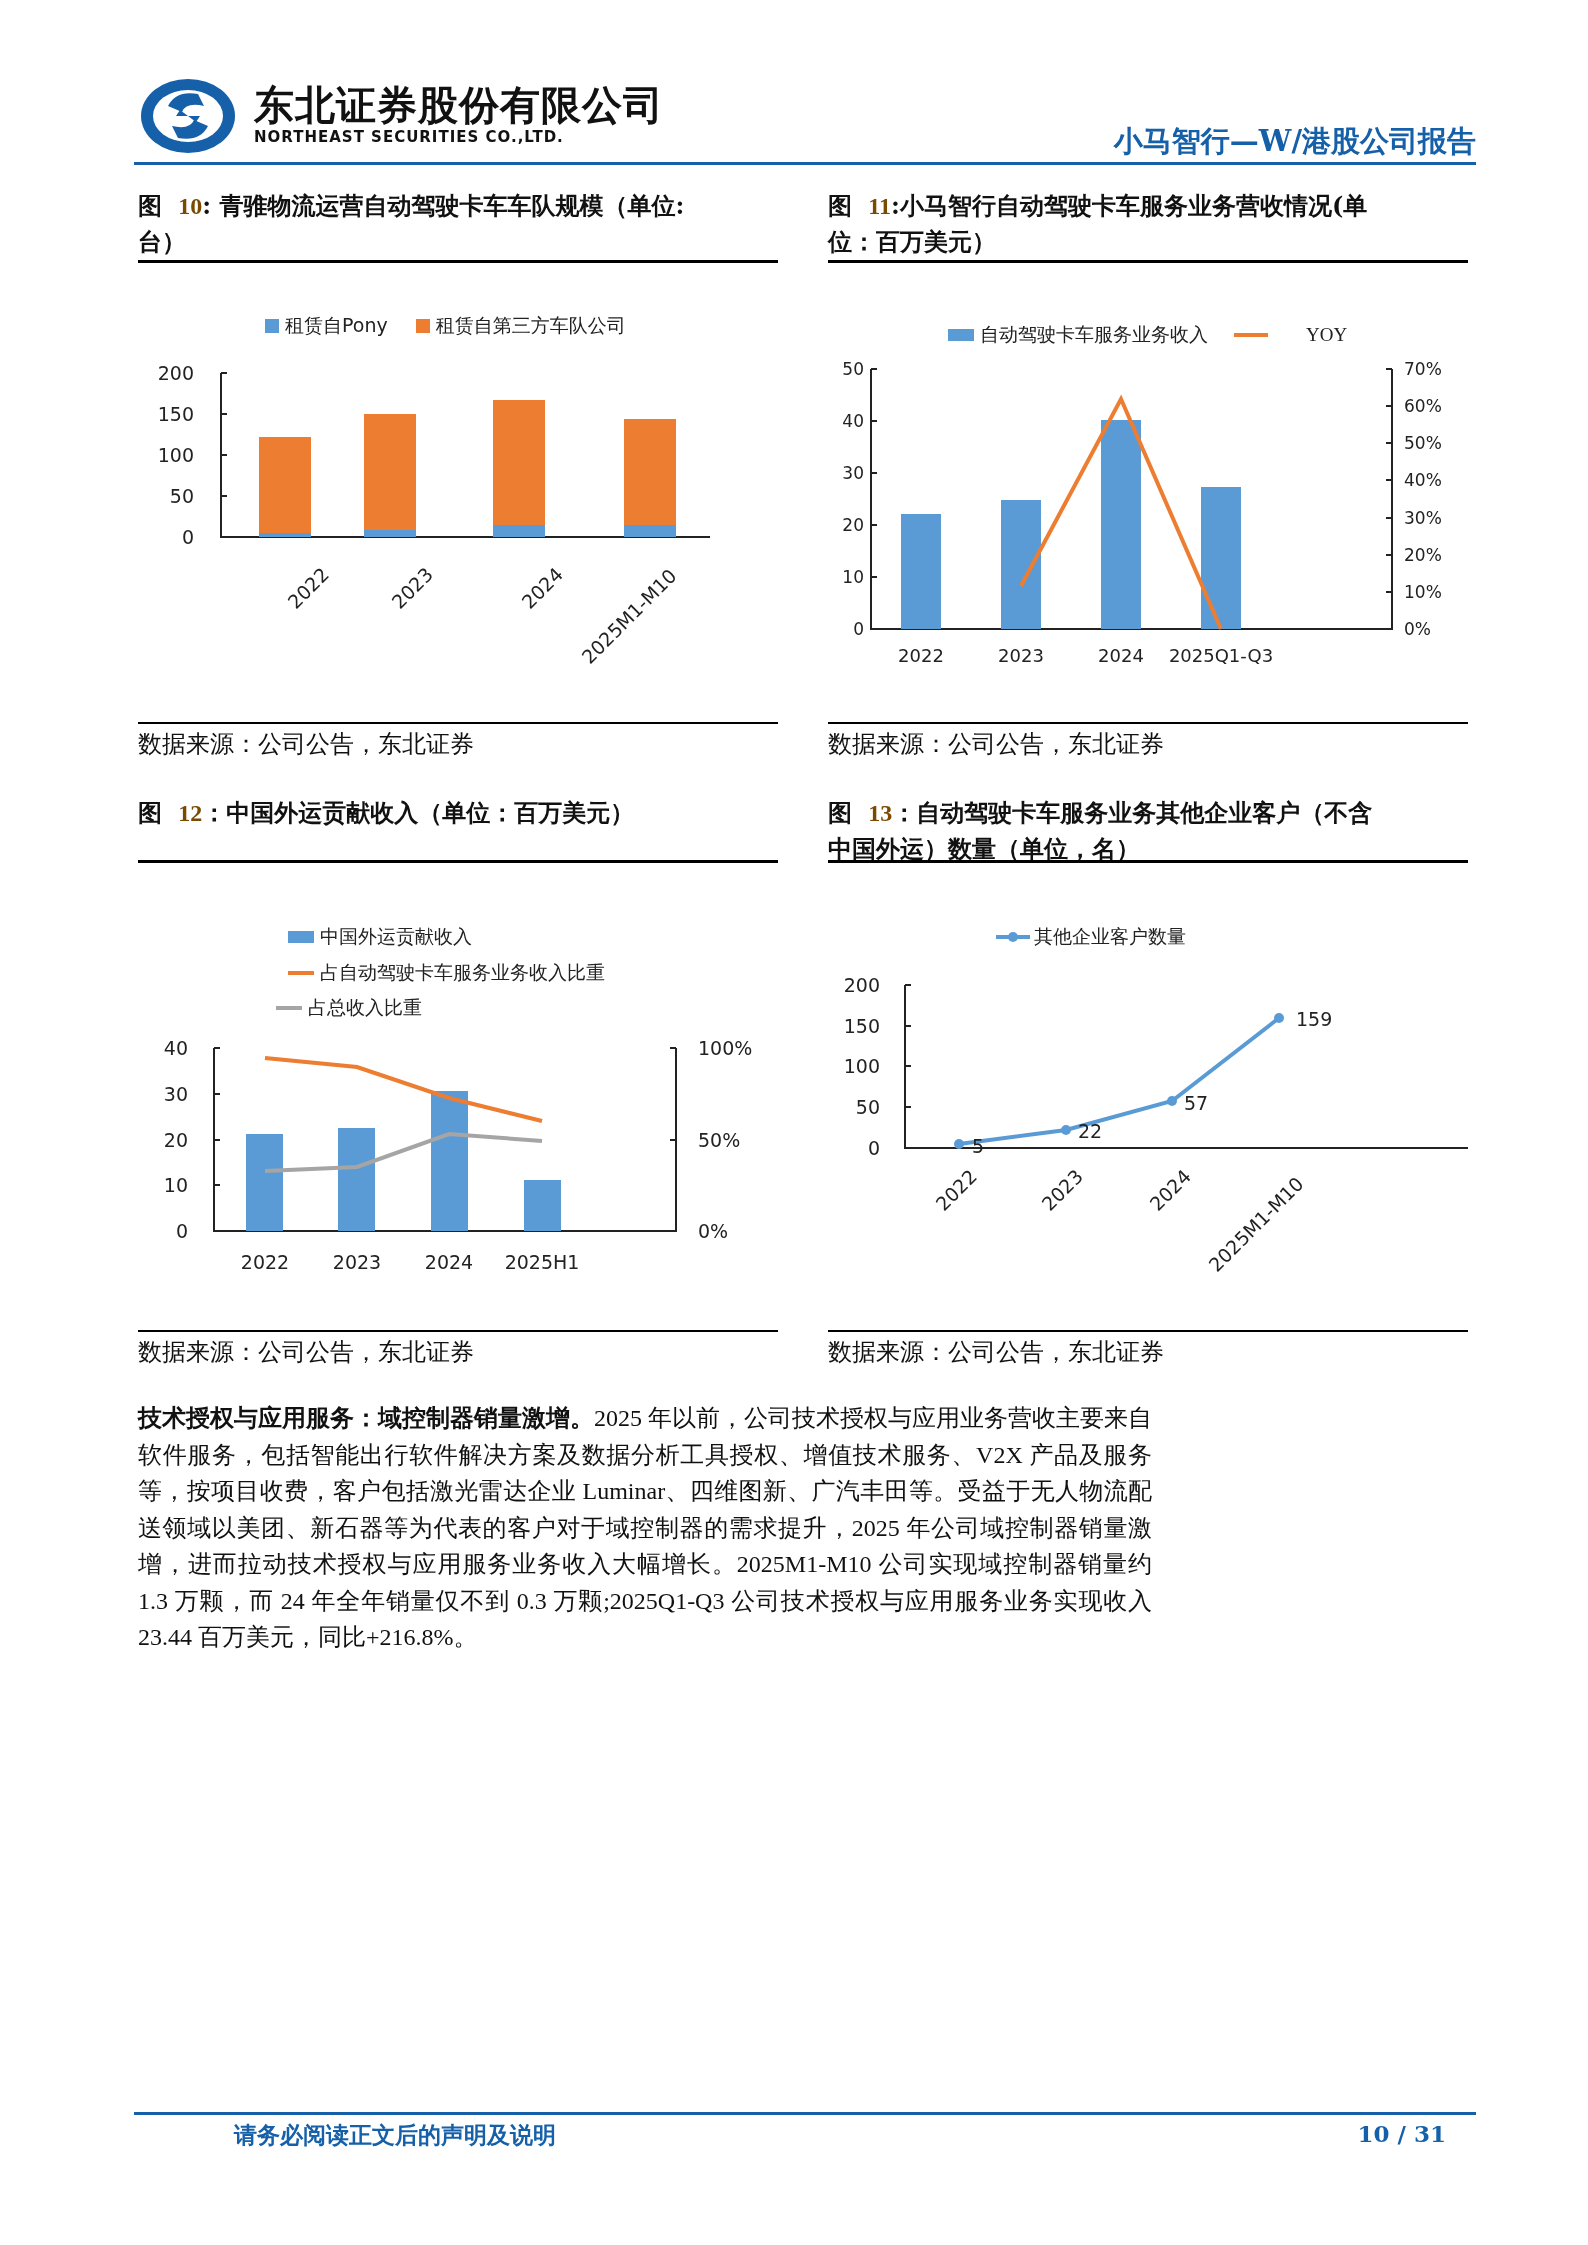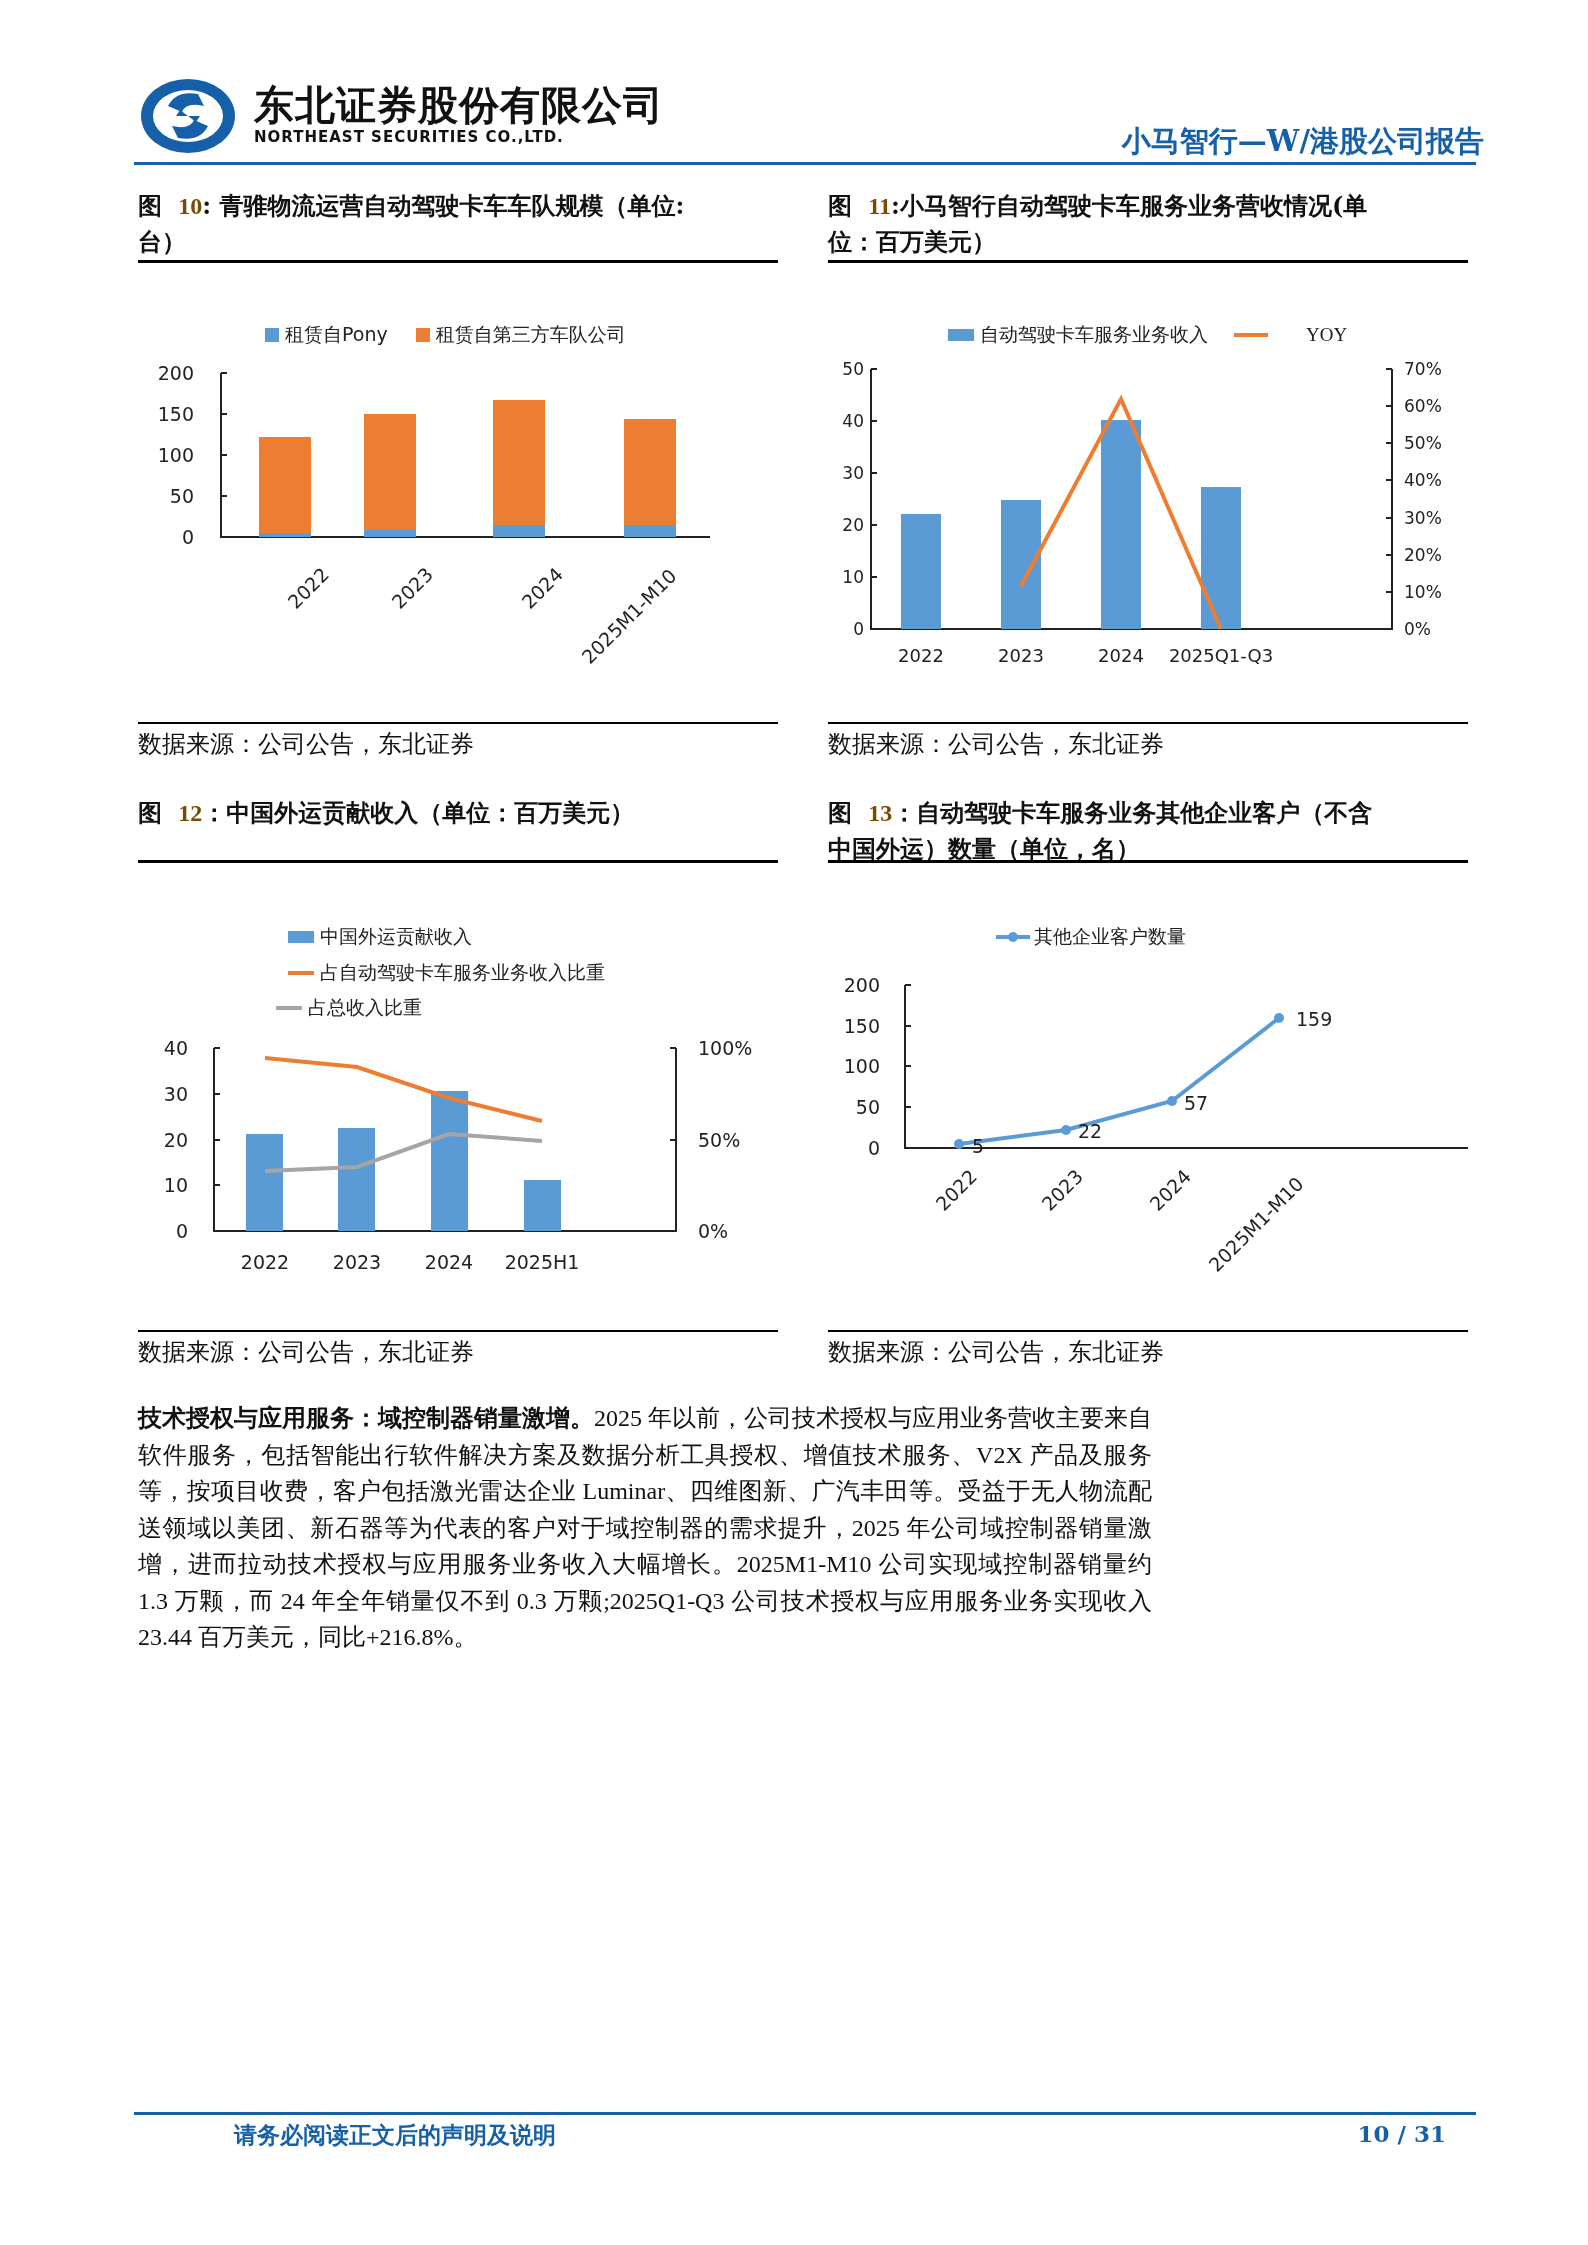--- a/index.html
+++ b/index.html
@@ -2,21 +2,21 @@
 <html><head>
 <meta charset="utf-8">
 <style>
   html,body{margin:0;padding:0;background:#fff;}
   body{width:1588px;height:2245px;position:relative;font-family:"DejaVu Serif","Liberation Serif",serif;color:#111;overflow:hidden;}
   .abs{position:absolute;}
   
   .logo{left:138px;top:76px;width:100px;height:80px;}
   .cname{left:254px;top:78px;font-family:Liberation Sans, sans-serif;font-weight:bold;font-size:40px;letter-spacing:1px;color:#111;}
   .ename{left:254px;top:128px;font-family:"DejaVu Sans","Liberation Sans",sans-serif;font-weight:bold;font-size:15px;letter-spacing:1px;color:#111;}
-  .report-title{right:104px;top:122px;font-size:29px;font-weight:bold;color:#1560a8;}
+  .report-title{right:112px;top:122px;font-size:29px;font-weight:bold;color:#1560a8;}
   .hdr-line{left:134px;top:162px;width:1342px;height:3px;background:#1560a8;}
   .fig-title{font-size:24px;font-weight:bold;line-height:35px;color:#111;}
   .fig-title .num{font-family:"Liberation Serif",serif;}
   .rule{height:3px;background:#000;}
   .src{font-size:24px;color:#111;}
   .legend{font-family:"DejaVu Sans","Liberation Sans",sans-serif;font-size:19px;color:#222;display:flex;align-items:center;}
   .sw{display:inline-block;width:14px;height:14px;margin-right:6px;}
   .lsw{display:inline-block;width:34px;height:4px;margin-right:6px;}
   svg text{font-family:"DejaVu Sans","Liberation Sans",sans-serif;}
   .body-text{left:138px;top:1400px;width:1014px;font-size:24px;line-height:36.5px;text-align:justify;font-family:Liberation Serif, serif;}
@@ -42,21 +42,21 @@
 <div class="abs report-title">小马智行—W/港股公司报告</div>
 <div class="abs hdr-line"></div>
 
 <div class="abs fig-title" style="left:138px;top:188px;width:640px;">
   <span>图</span>
   <span class="num" style="color:#7a4a00;margin-left:8px;">10</span><span>: 青骓物流运营自动驾驶卡车车队规模（单位:</span><br>
   <span>台）</span>
 </div>
 <div class="abs rule" style="left:138px;top:260px;width:640px;"></div>
 
-<div class="abs legend" style="left:265px;top:322px;">
+<div class="abs legend" style="left:265px;top:313px;">
   <span class="sw" style="background:#5b9bd5"></span>
   <span>租赁自Pony</span>
   <span class="sw" style="background:#ed7d31;margin-left:28px;"></span>
   <span>租赁自第三方车队公司</span>
 </div>
 <svg class="abs" style="left:138px;top:360px;" width="640" height="320">
 
   <line x1="83" y1="13" x2="83" y2="178" stroke="#222" stroke-width="2"></line>
   <line x1="83" y1="177" x2="572" y2="177" stroke="#222" stroke-width="2"></line>
   <g stroke="#222" stroke-width="2">

